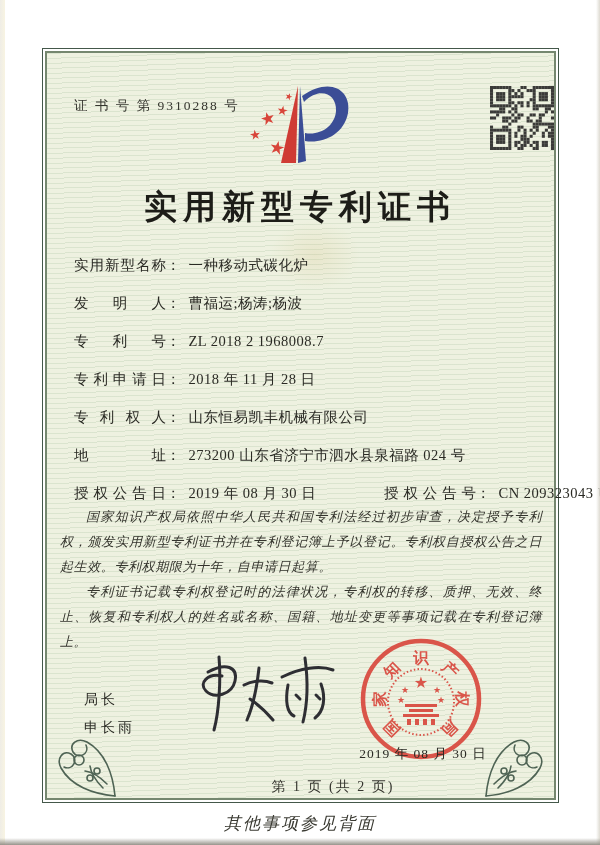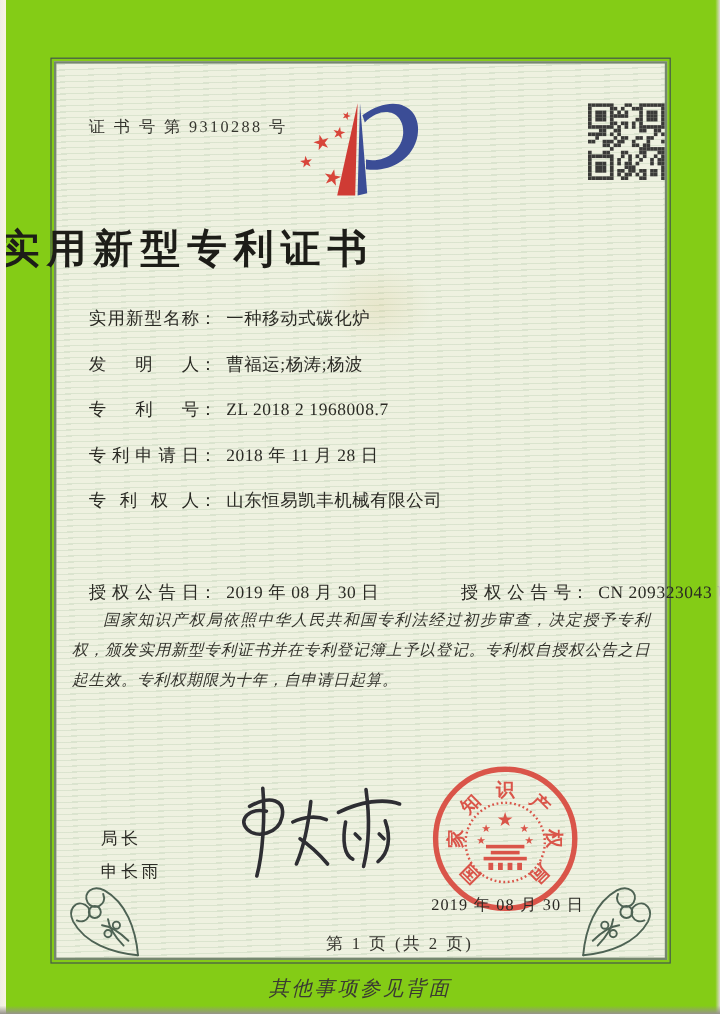--- a/index.html
+++ b/index.html
@@ -4,21 +4,21 @@
 <style>
   html,body{margin:0;padding:0;}
   body{
     width:600px;height:845px;position:relative;overflow:hidden;
     background:#cac7bd;
     font-family:"Liberation Serif","DejaVu Serif",serif;
     color:#26261f;
   }
   .paper{
     position:absolute;inset:0;
-    background:#84cc16;
+    background:#ffffff;
   }
   .edge-left{position:absolute;left:0;top:0;width:5px;height:100%;
     background:linear-gradient(90deg,#efede6,#f8f4e2);}
   .edge-bottom{position:absolute;left:0;bottom:0;width:100%;height:7px;
     background:linear-gradient(180deg,rgba(150,147,138,0),#97948b);}
   .edge-right{position:absolute;right:0;top:0;width:4px;height:100%;
     background:linear-gradient(270deg,#dedbd2,rgba(248,244,226,0));}
   .stain{position:absolute;left:270px;top:220px;width:90px;height:70px;border-radius:50%;
     background:radial-gradient(closest-side,rgba(205,180,110,.18),rgba(205,180,110,0));}
   .frame{
@@ -32,21 +32,21 @@
       repeating-linear-gradient(178deg,
         rgba(140,175,135,.20) 0px, rgba(140,175,135,.20) 1px,
         rgba(236,240,223,0) 1px, rgba(236,240,223,0) 5px),
       #eef1e0;
   }
   .cert-no{position:absolute;left:74px;top:97px;font-size:13.5px;letter-spacing:2px;color:#35352e;}
   .logo{position:absolute;left:238px;top:66px;}
   .qr{position:absolute;left:490px;top:86px;}
   .title{
     position:absolute;left:0;top:185px;width:100%;
-    font-size:33px;font-weight:bold;letter-spacing:6px;color:#1d1d18;
+    text-align:center;font-size:33px;font-weight:bold;letter-spacing:6px;color:#1d1d18;
   }
   .field-row{position:absolute;left:74px;font-size:14.5px;white-space:nowrap;color:#2a2a24;}
   .flabel{display:inline-block;width:92px;text-align:justify;text-align-last:justify;}
   .fcolon{display:inline-block;margin-right:8px;}
   .fvalue{letter-spacing:.5px;}
   .grant2{position:absolute;left:310px;top:0;}
   .paras{position:absolute;left:60px;top:504px;width:482px;
     font-size:13px;line-height:25px;letter-spacing:.6px;color:#33332c;
     font-style:italic;text-align:justify;}
   .paras p{margin:0;text-indent:2em;}
@@ -326,29 +326,33 @@
   </div>
   <div class="field-row" style="top:332px">
     <span class="flabel">专利号</span><span class="fcolon">：</span><span class="fvalue">ZL 2018 2 1968008.7</span>
   </div>
   <div class="field-row" style="top:370px">
     <span class="flabel">专利申请日</span><span class="fcolon">：</span><span class="fvalue">2018 年 11 月 28 日</span>
   </div>
   <div class="field-row" style="top:408px">
     <span class="flabel">专利权人</span><span class="fcolon">：</span><span class="fvalue">山东恒易凯丰机械有限公司</span>
   </div>
+  <div class="field-row" style="top:446px">
+    <span class="flabel">地址</span><span class="fcolon">：</span><span class="fvalue">273200 山东省济宁市泗水县泉福路 024 号</span>
+  </div>
   <div class="field-row" style="top:484px">
     <span class="flabel">授权公告日</span><span class="fcolon">：</span><span class="fvalue">2019 年 08 月 30 日</span>
     <span class="grant2">
       <span class="flabel">授权公告号</span><span class="fcolon">：</span><span class="fvalue">CN 209323043 U</span>
     </span>
   </div>
 
   <div class="paras">
     <p>国家知识产权局依照中华人民共和国专利法经过初步审查，决定授予专利权，颁发实用新型专利证书并在专利登记簿上予以登记。专利权自授权公告之日起生效。专利权期限为十年，自申请日起算。</p>
+    <p>专利证书记载专利权登记时的法律状况，专利权的转移、质押、无效、终止、恢复和专利权人的姓名或名称、国籍、地址变更等事项记载在专利登记簿上。</p>
   </div>
 
   <div class="signer">
     <div>局长</div>
     <div>申长雨</div>
   </div>
 
   <svg class="signature" width="180" height="98" viewBox="0 0 180 98">
     <g fill="none" stroke="#2e2e33" stroke-width="3" stroke-linecap="round">
       <path d="M38,22 C56,12 68,17 65,31 C62,45 44,49 36,41 C28,33 38,23 52,26"></path>

